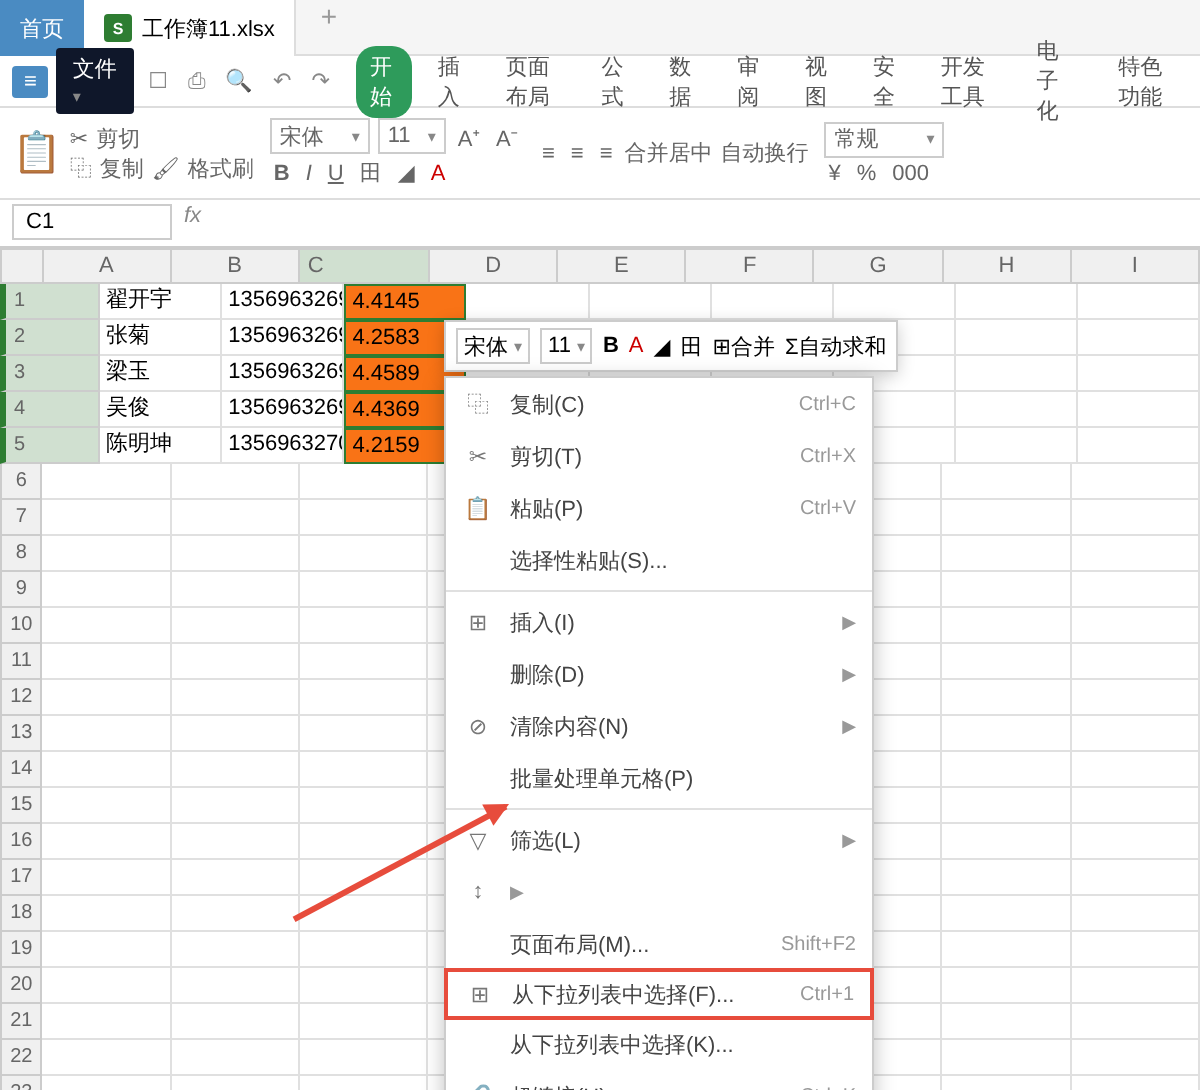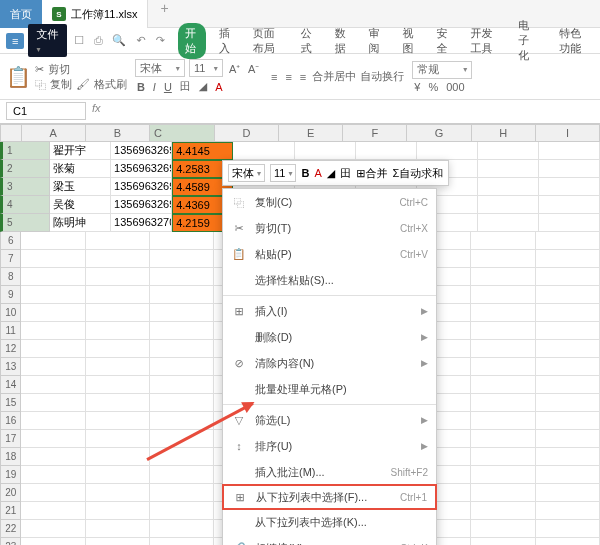--- a/index.html
+++ b/index.html
@@ -503,26 +503,25 @@
       <span class="ctx-label">批量处理单元格(P)</span>
     </div>
     <div class="ctx-sep"></div>
     <div class="ctx-item">
       <span class="ctx-ico">▽</span>
       <span class="ctx-label">筛选(L)</span>
       <span class="ctx-arr">▶</span>
     </div>
     <div class="ctx-item">
       <span class="ctx-ico">↕</span>
-      <span class="ctx-label">排序(U)</span>
       <span class="ctx-arr">▶</span>
     </div>
     <div class="ctx-item">
       <span class="ctx-ico"></span>
-      <span class="ctx-label">插入批注(M)...</span>
+      <span class="ctx-label">页面布局(M)...</span>
       <span class="ctx-sc">Shift+F2</span>
     </div>
     <div class="ctx-item hl">
       <span class="ctx-ico">⊞</span>
       <span class="ctx-label">从下拉列表中选择(F)...</span>
       <span class="ctx-sc">Ctrl+1</span>
     </div>
     <div class="ctx-item">
       <span class="ctx-ico"></span>
       <span class="ctx-label">从下拉列表中选择(K)...</span>

